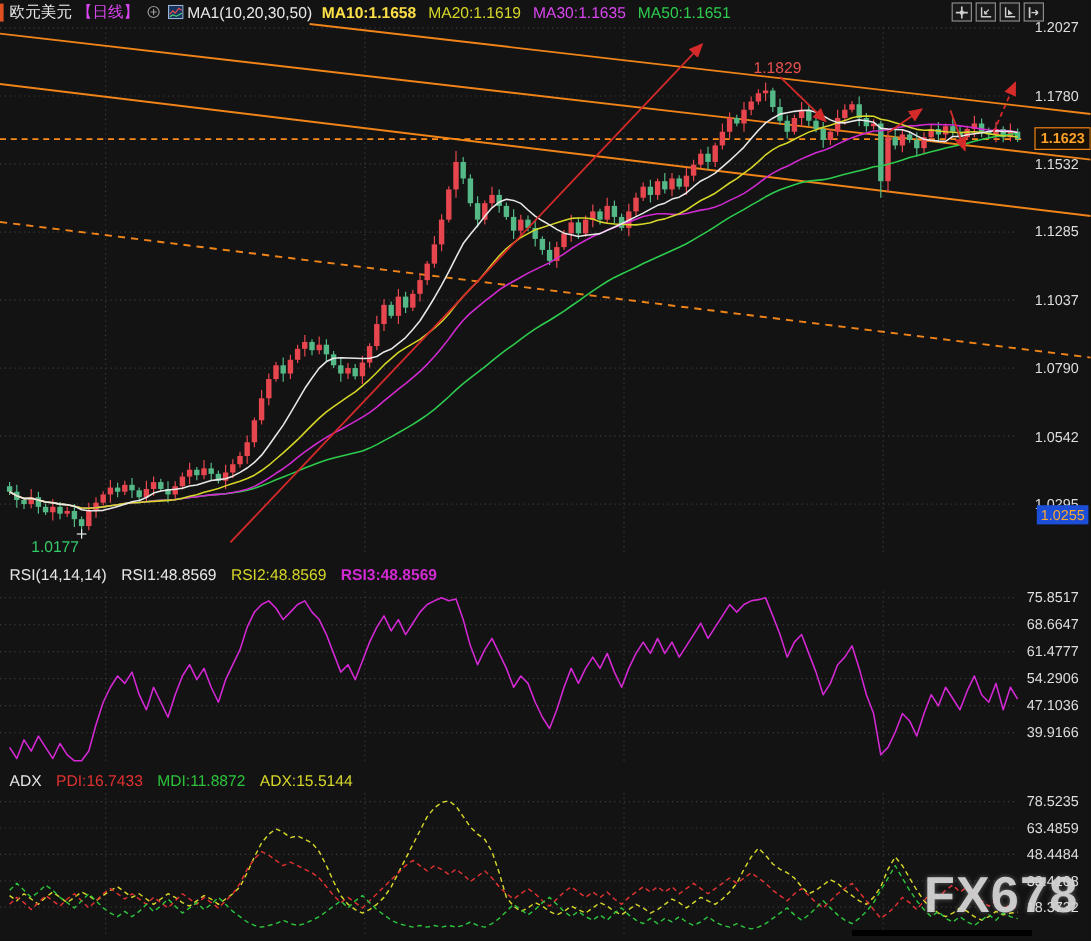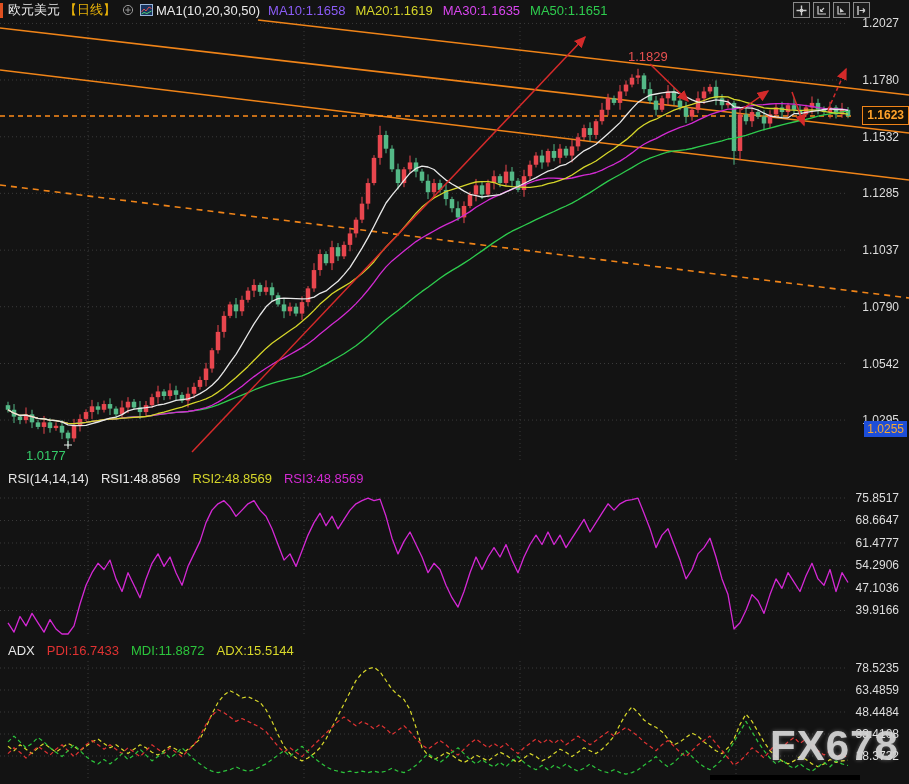--- a/index.html
+++ b/index.html
@@ -3,21 +3,21 @@
 <meta charset="utf-8">
 <style>
   html,body{margin:0;padding:0;background:#131313;}
   .app{position:relative;width:909px;height:780px;background:#131313;overflow:hidden;
        font-family:"Liberation Sans",sans-serif;-webkit-font-smoothing:antialiased;}
   svg.canvas{position:absolute;left:0;top:0;z-index:1;}
   .header{position:absolute;left:0;top:0;right:0;height:20px;display:flex;align-items:center;
           font-size:13px;color:#e6e6e6;z-index:5;white-space:nowrap;}
   .accent-bar{width:3px;height:15px;background:#e05020;margin-right:5px;}
   .hdr-symbol{color:#e9e9e9;margin-right:4px;}
-  .hdr-period{color:#eab308;margin-right:6px;}
+  .hdr-period{color:#d946ef;margin-right:6px;}
   .circle-plus{margin-right:6px;display:flex;align-items:center;cursor:pointer;}
   .mini-chart-icon{margin-right:3px;display:flex;align-items:center;}
   .hdr-ma-group{color:#e9e9e9;margin-right:8px;}
   .ma-values span{margin-right:10px;}
   .toolbar{position:absolute;left:790px;top:2px;display:flex;z-index:6;}
   .tbtn{width:15px;height:14px;border:1px solid #8a8a8a;margin-left:3px;display:flex;
         align-items:center;justify-content:center;background:#1a1a1a;cursor:pointer;}
   .axis-label{position:absolute;right:10px;font-size:12px;color:#dedede;z-index:4;line-height:16px;}
   .panel-header{position:absolute;left:8px;font-size:13px;color:#e6e6e6;z-index:5;white-space:nowrap;}
   .panel-header span{margin-right:12px;}
@@ -407,21 +407,21 @@
         </svg>
     </span>
     <span class="mini-chart-icon">
       <svg width="13" height="12" viewBox="0 0 13 12">
           <rect x="0.5" y="0.5" width="12" height="11" fill="#16335e" stroke="#9ab4d8" stroke-width="1"></rect>
           <polyline points="1.5,8 4,5 6,7 9,3 11.5,4.5" fill="none" stroke="#e05050" stroke-width="1"></polyline>
           <polyline points="1.5,10 4,8.5 7,9.5 11.5,7" fill="none" stroke="#4fd07a" stroke-width="1"></polyline>
         </svg>
     </span>
     <span class="hdr-ma-group">MA1(10,20,30,50)</span>
-    <span class="ma-values" id="ma-values"><span style="color: #8b5cf6;">MA10:1.1658</span><span style="color: rgb(214, 214, 42);">MA20:1.1619</span><span style="color: #d946ef;">MA30:1.1635</span><span style="color: rgb(46, 204, 78);">MA50:1.1651</span></span>
+    <span class="ma-values" id="ma-values"><span style="color: #fde047; font-weight: bold;">MA10:1.1658</span><span style="color: rgb(214, 214, 42);">MA20:1.1619</span><span style="color: #d946ef;">MA30:1.1635</span><span style="color: rgb(46, 204, 78);">MA50:1.1651</span></span>
   </div>
 
   <div class="toolbar">
     <span class="tbtn">
       <svg width="11" height="11" viewBox="0 0 11 11">
           <path d="M5.5 0.5 V10.5 M0.5 5.5 H10.5" stroke="#cfcfcf" stroke-width="1.4"></path>
           <rect x="4" y="4" width="3" height="3" fill="#cfcfcf"></rect>
         </svg>
     </span>
     <span class="tbtn">
@@ -465,21 +465,21 @@
       <div class="axis-label" style="top: 726.004px;">33.4108</div>
       <div class="axis-label" style="top: 748.006px;">18.3732</div>
     </div>
 
   <div class="price-box" id="current-price-box" style="top: 105.953px; font-weight: bold;">1.1623</div>
   <div class="low-axis-label" id="low-axis-label" style="top: 421.225px;">1.0255</div>
   <div class="annotation anno-high" id="high-annotation" style="left: 628px; top: 49px;">1.1829</div>
   <div class="annotation anno-low" id="low-annotation" style="left: 26px; top: 448px;">1.0177</div>
 
   <div class="panel-header" style="top:471px;">
-    <span>RSI(14,14,14)</span><span id="rsi-values"><span style="color: rgb(232, 232, 232);">RSI1:48.8569</span><span style="color: rgb(214, 214, 42);">RSI2:48.8569</span><span style="color: rgb(210, 42, 210);">RSI3:48.8569</span></span>
+    <span>RSI(14,14,14)</span><span id="rsi-values"><span style="color: rgb(232, 232, 232);">RSI1:48.8569</span><span style="color: rgb(214, 214, 42);">RSI2:48.8569</span><span style="color: rgb(210, 42, 210); font-weight: bold;">RSI3:48.8569</span></span>
   </div>
 
   <div class="panel-header" style="top:643px;">
     <span>ADX</span><span id="adx-values"><span style="color: rgb(224, 50, 50);">PDI:16.7433</span><span style="color: rgb(44, 196, 60);">MDI:11.8872</span><span style="color: rgb(216, 216, 42);">ADX:15.5144</span></span>
   </div>
 
   <div class="watermark">FX678</div>
   <div class="bottom-bar"></div>
 
 </div>

